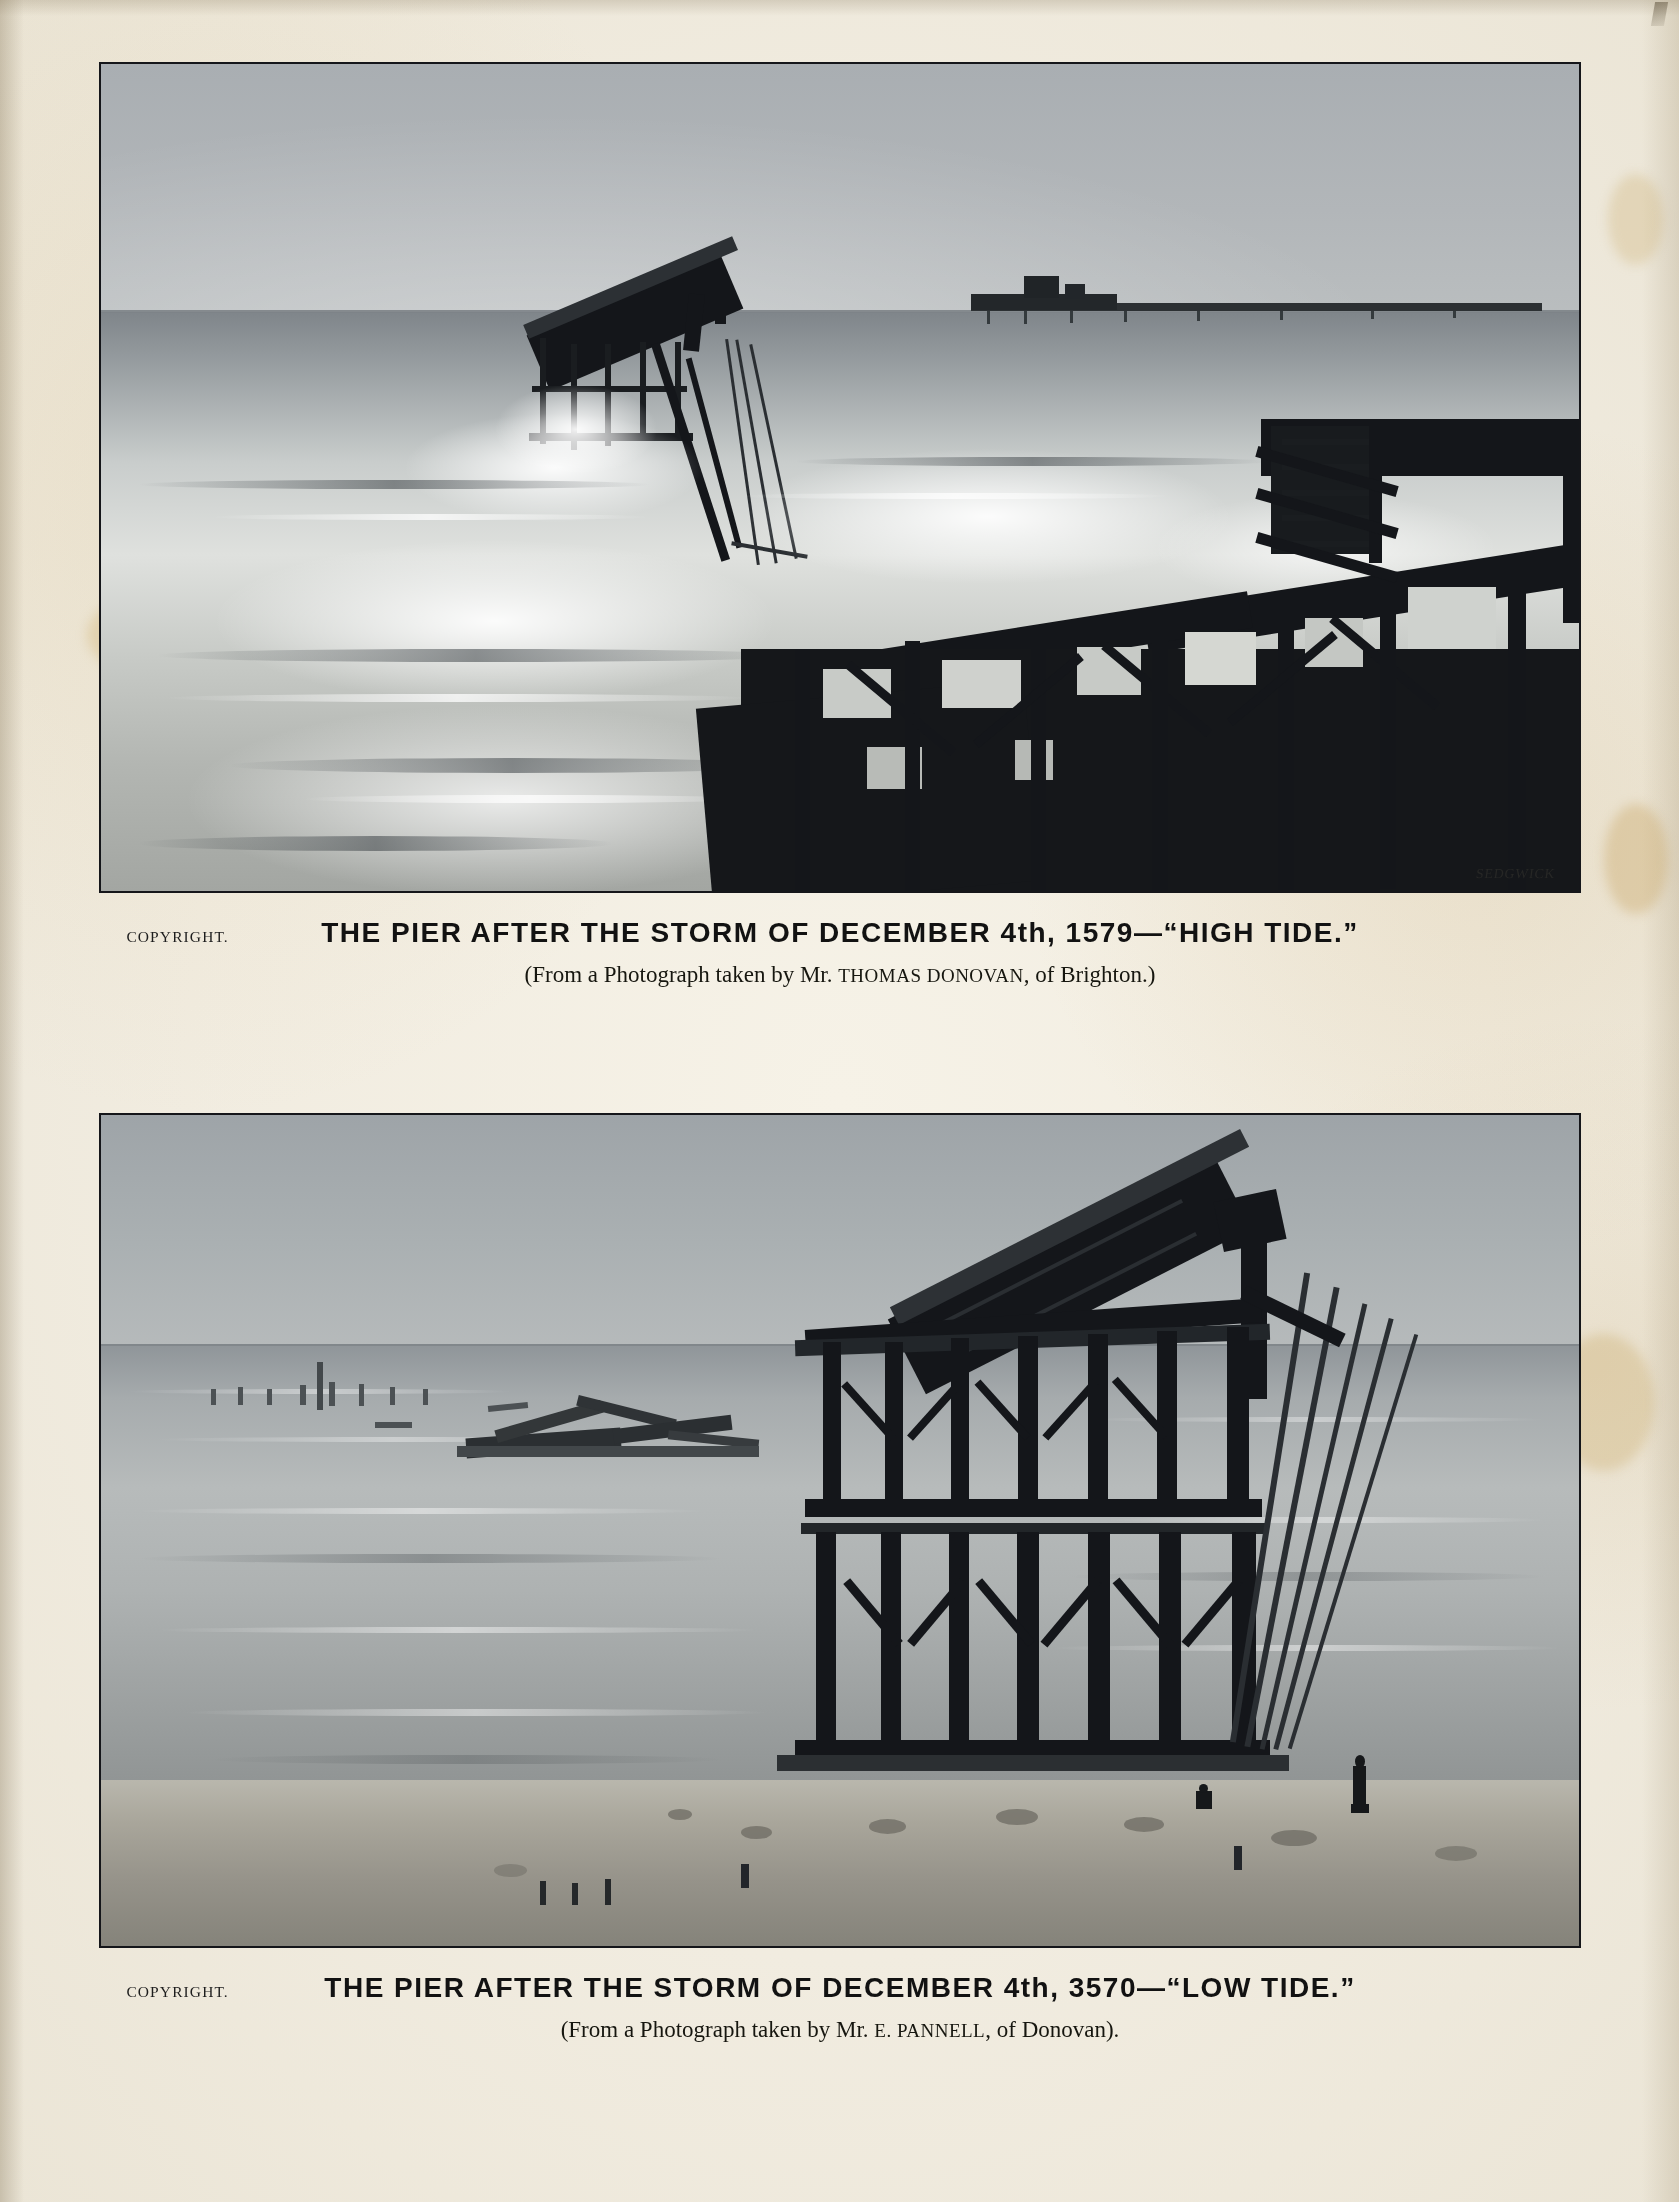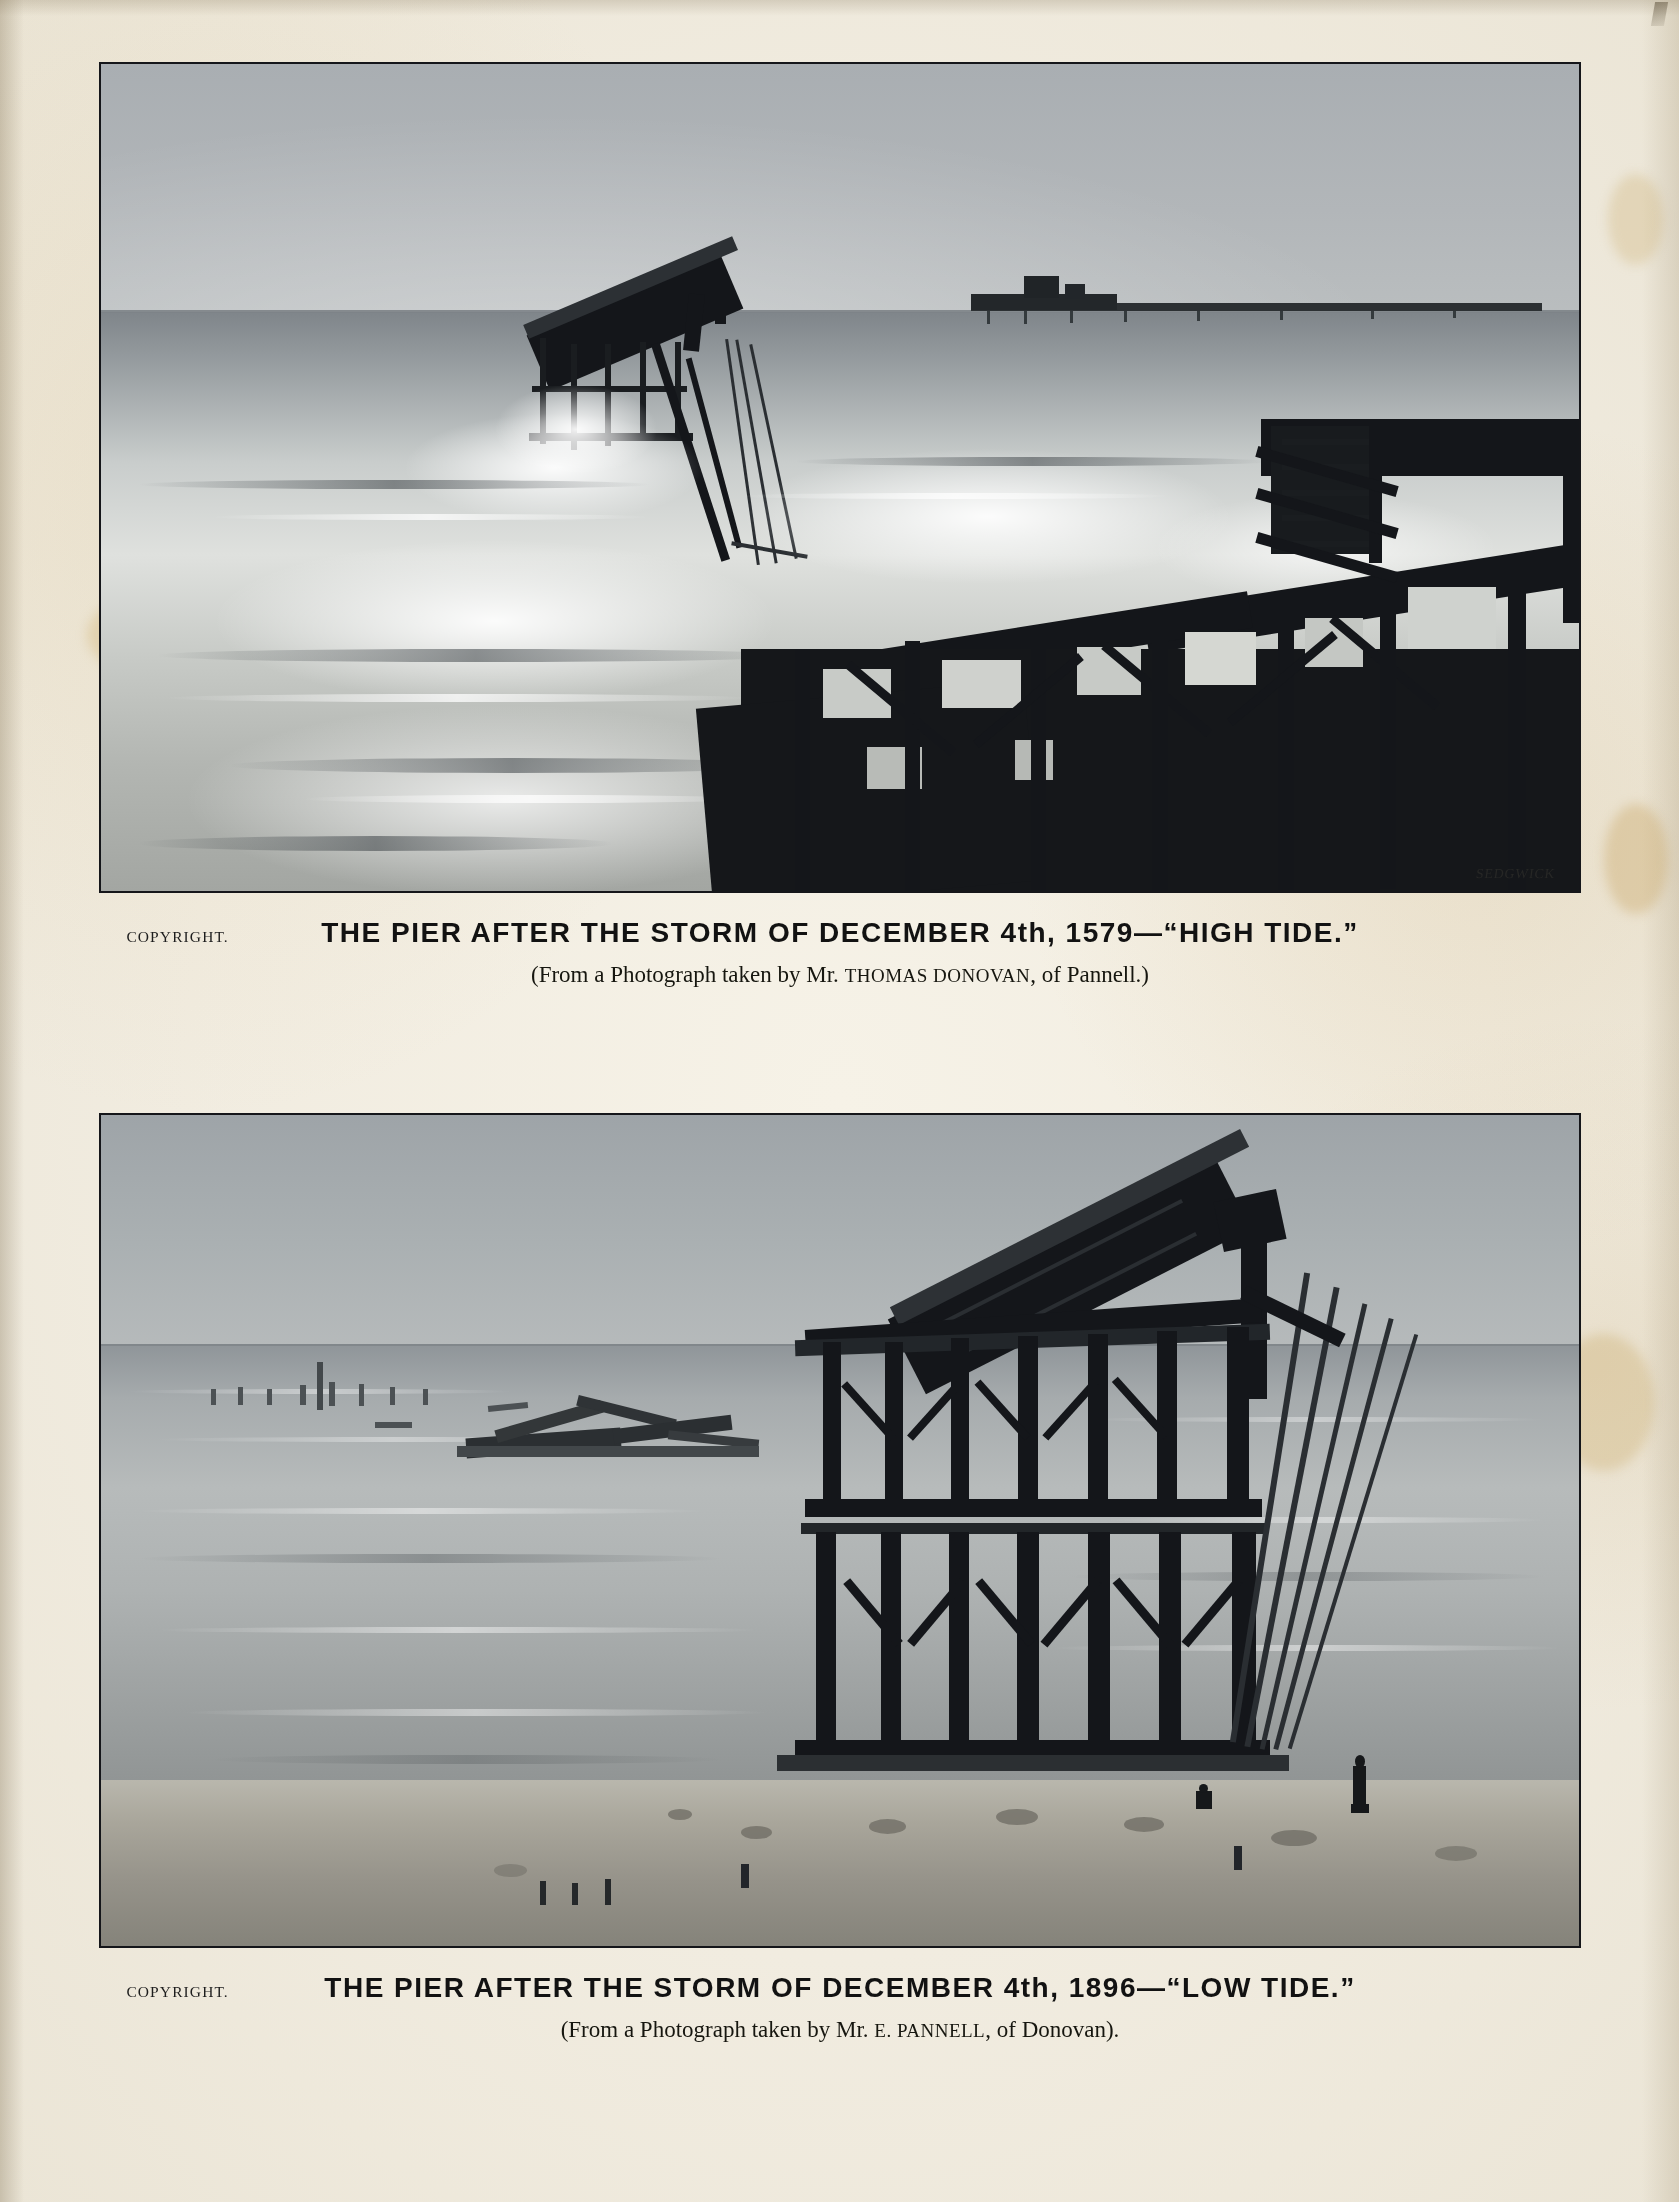--- a/index.html
+++ b/index.html
@@ -332,21 +332,21 @@
       <div class="beam" style="left:1462px;top:358px;width:22px;height:201px;"></div>
     </div>
 
     <div class="signature">SEDGWICK</div>
   </div>
 
   <div class="caption-row">
     <div class="copyright">COPYRIGHT.</div>
     <div class="cap-title">THE PIER AFTER THE STORM OF DECEMBER 4th, 1579—“HIGH TIDE.”</div>
     <div class="cap-sub">
-      <span>(From a Photograph taken by Mr. </span><span class="sc" style="text-transform:uppercase;">Thomas Donovan</span><span>, of Pannell.)</span>
+      <span>(From a Photograph taken by Mr. </span><span class="sc" style="text-transform:uppercase;">Thomas Donovan</span><span>, of Brighton.)</span>
     </div>
   </div>
 </div>
 
 <div class="figure" id="figure-2">
 
   <div class="plate" id="plate-2">
     <div class="sky2"></div>
     <div class="sea2"></div>
     <div class="beach2"></div>
@@ -464,19 +464,19 @@
     </div>
 
     <div>
       <div class="figureman" style="left:1095px;top:676px;width:16.4px;height:18.3px;"></div>
       <div class="figureman" style="left:1098px;top:669px;width:9.1px;height:9.1px;border-radius:50%;"></div>
     </div>
   </div>
 
   <div class="caption-row">
     <div class="copyright">COPYRIGHT.</div>
-    <div class="cap-title">THE PIER AFTER THE STORM OF DECEMBER 4th, 1896—“LOW TIDE.”</div>
+    <div class="cap-title">THE PIER AFTER THE STORM OF DECEMBER 4th, 3570—“LOW TIDE.”</div>
     <div class="cap-sub">
       <span>(From a Photograph taken by Mr. </span><span class="sc" style="text-transform:uppercase;">E. Pannell</span><span>, of Donovan).</span>
     </div>
   </div>
 </div>
 
 
 </body></html>

